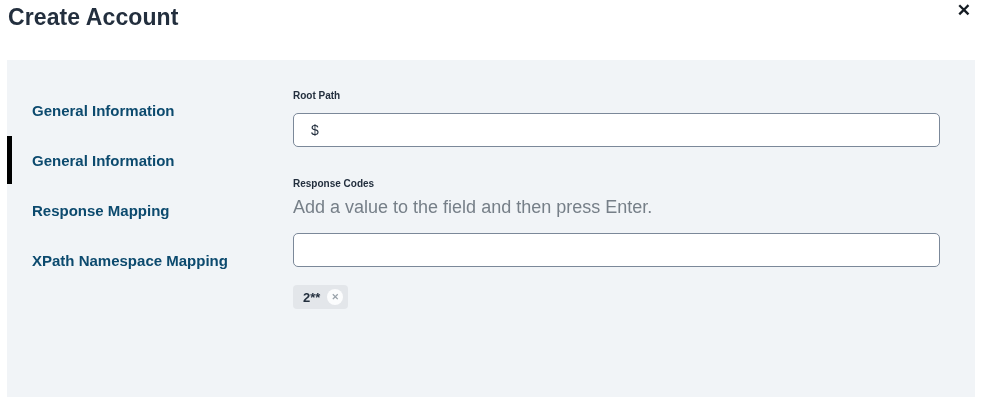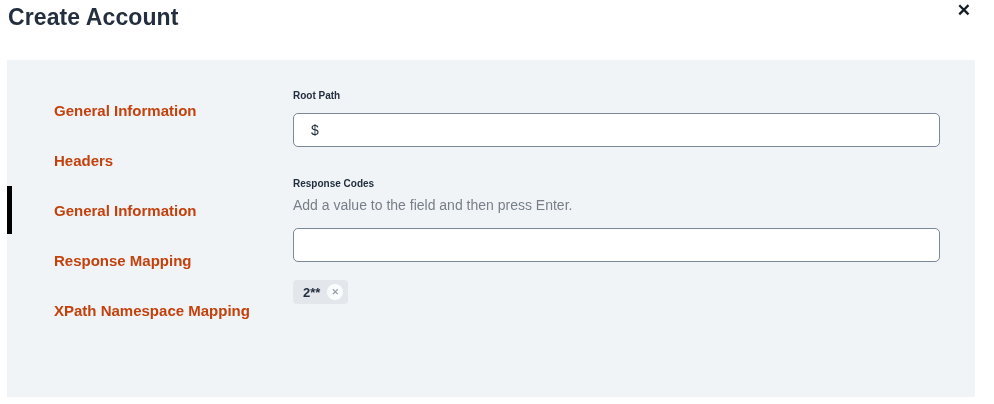--- a/index.html
+++ b/index.html
@@ -33,22 +33,22 @@
     width: 968px; height: 337px;
     background: #f1f4f7;
     display: flex;
   }
 
   
   .sidebar { width: 286px; padding-top: 25px; flex-shrink: 0; }
   .nav-item {
     position: relative; height: 50px;
     display: flex; align-items: center;
-    padding-left: 47px;
-    font-size: 15px; font-weight: 700; color: #c2410c;
+    padding-left: 25px;
+    font-size: 15px; font-weight: 700; color: #0c4a6e;
     cursor: pointer;
   }
   .nav-item.selected::before {
     content: "";
     position: absolute; left: 0; top: 1px; bottom: 1px;
     width: 5px; background: #000000;
   }
 
   
   .content { flex: 1; padding-top: 30px; }
@@ -62,21 +62,21 @@
     width: 647px; height: 34px;
     background: #ffffff;
     border: 1px solid #7b8899;
     border-radius: 5px;
     padding: 0 12px 0 17px;
     font-family: "Liberation Sans", "DejaVu Sans", sans-serif;
     font-size: 14px; color: #232f3e;
   }
   .field-success { margin-top: 31px; }
   .helper-text {
-    font-size: 14px; color: #767f88;
+    font-size: 18px; color: #767f88;
     margin-top: -4px; margin-bottom: 15px;
   }
   .chip-row { margin-top: 18px; }
   .chip {
     display: inline-flex; align-items: center;
     height: 24px;
     background: #e3e6ea;
     border-radius: 4px;
     padding: 0 5px 0 10px;
   }
@@ -105,23 +105,20 @@
     <span class="close-x">✕</span>
   </button>
 </div>
 
 <div class="panel">
 
   <nav class="sidebar">
     <div class="nav-item">
       <span>General Information</span>
     </div>
-    <div class="nav-item">
-      <span>Headers</span>
-    </div>
     <div class="nav-item selected">
       <span>General Information</span>
     </div>
     <div class="nav-item">
       <span>Response Mapping</span>
     </div>
     <div class="nav-item">
       <span>XPath Namespace Mapping</span>
     </div>
   </nav>

